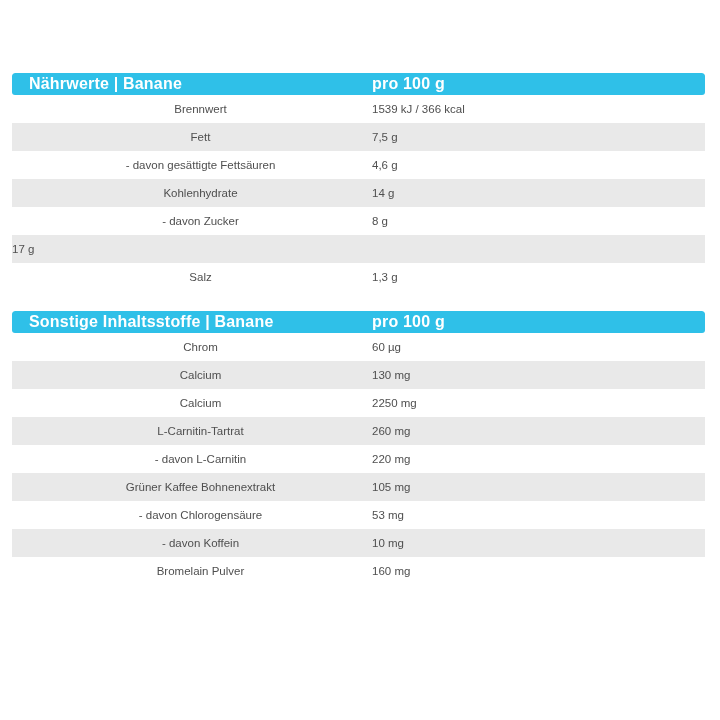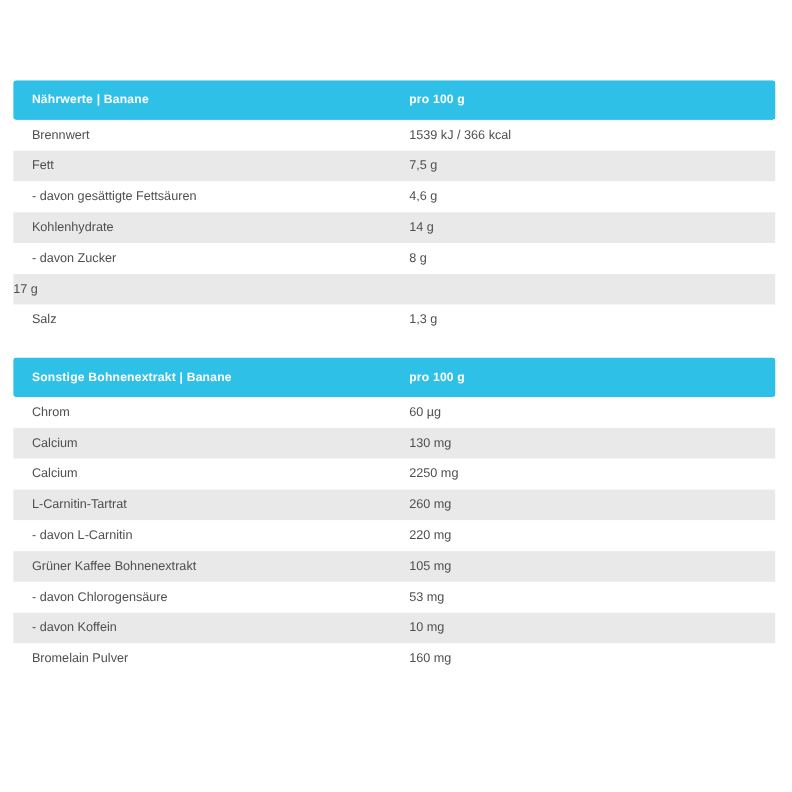--- a/index.html
+++ b/index.html
@@ -28,24 +28,24 @@
     width: 693px;
     border-radius: 3px;
     overflow: hidden;
   }
   .nutri-table + .nutri-table {
     margin-top: 20px;
   }
   .thead {
     display: flex;
     align-items: center;
-    height: 36px;
+    height: 22px;
     background: var(--header-bg);
     color: var(--header-text);
-    font-size: 11px;
+    font-size: 16px;
     font-weight: bold;
     border-radius: 3px;
     letter-spacing: 0.2px;
   }
   .thead .col-label {
     width: 360px;
     padding-left: 17px;
   }
   .thead .col-value {
     flex: 1;
@@ -57,20 +57,21 @@
     background: var(--row-bg);
     color: var(--text-color);
     font-size: 11.5px;
   }
   .row:nth-child(even) {
     background: var(--row-alt-bg);
   }
   .row .cell-label {
     width: 360px;
     padding-left: 17px;
+    text-align: center;
   }
   .row .cell-value {
     flex: 1;
   }
 </style>
 </head>
 <body>
 
 <div class="page">
 
@@ -105,21 +106,21 @@
         </div>
         <div class="row">
           <span class="cell-label">Salz</span>
           <span class="cell-value">1,3 g</span>
         </div>
       </div>
   </div>
 
   <div class="nutri-table">
     <div class="thead">
-      <span class="col-label">Sonstige Bohnenextrakt | Banane</span>
+      <span class="col-label">Sonstige Inhaltsstoffe | Banane</span>
       <span class="col-value">pro 100 g</span>
     </div>
     <div class="tbody">
         <div class="row">
           <span class="cell-label">Chrom</span>
           <span class="cell-value">60 µg</span>
         </div>
         <div class="row">
           <span class="cell-label">Calcium</span>
           <span class="cell-value">130 mg</span>

